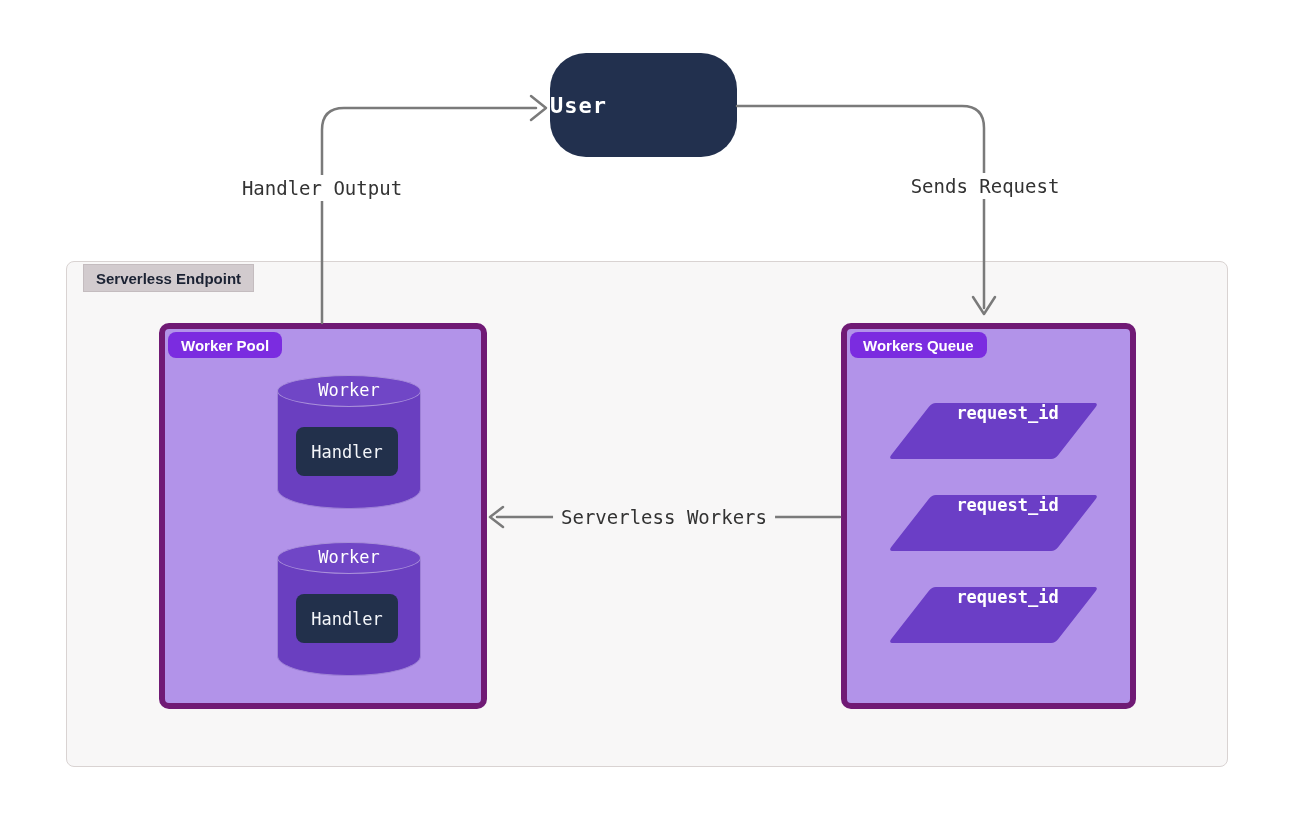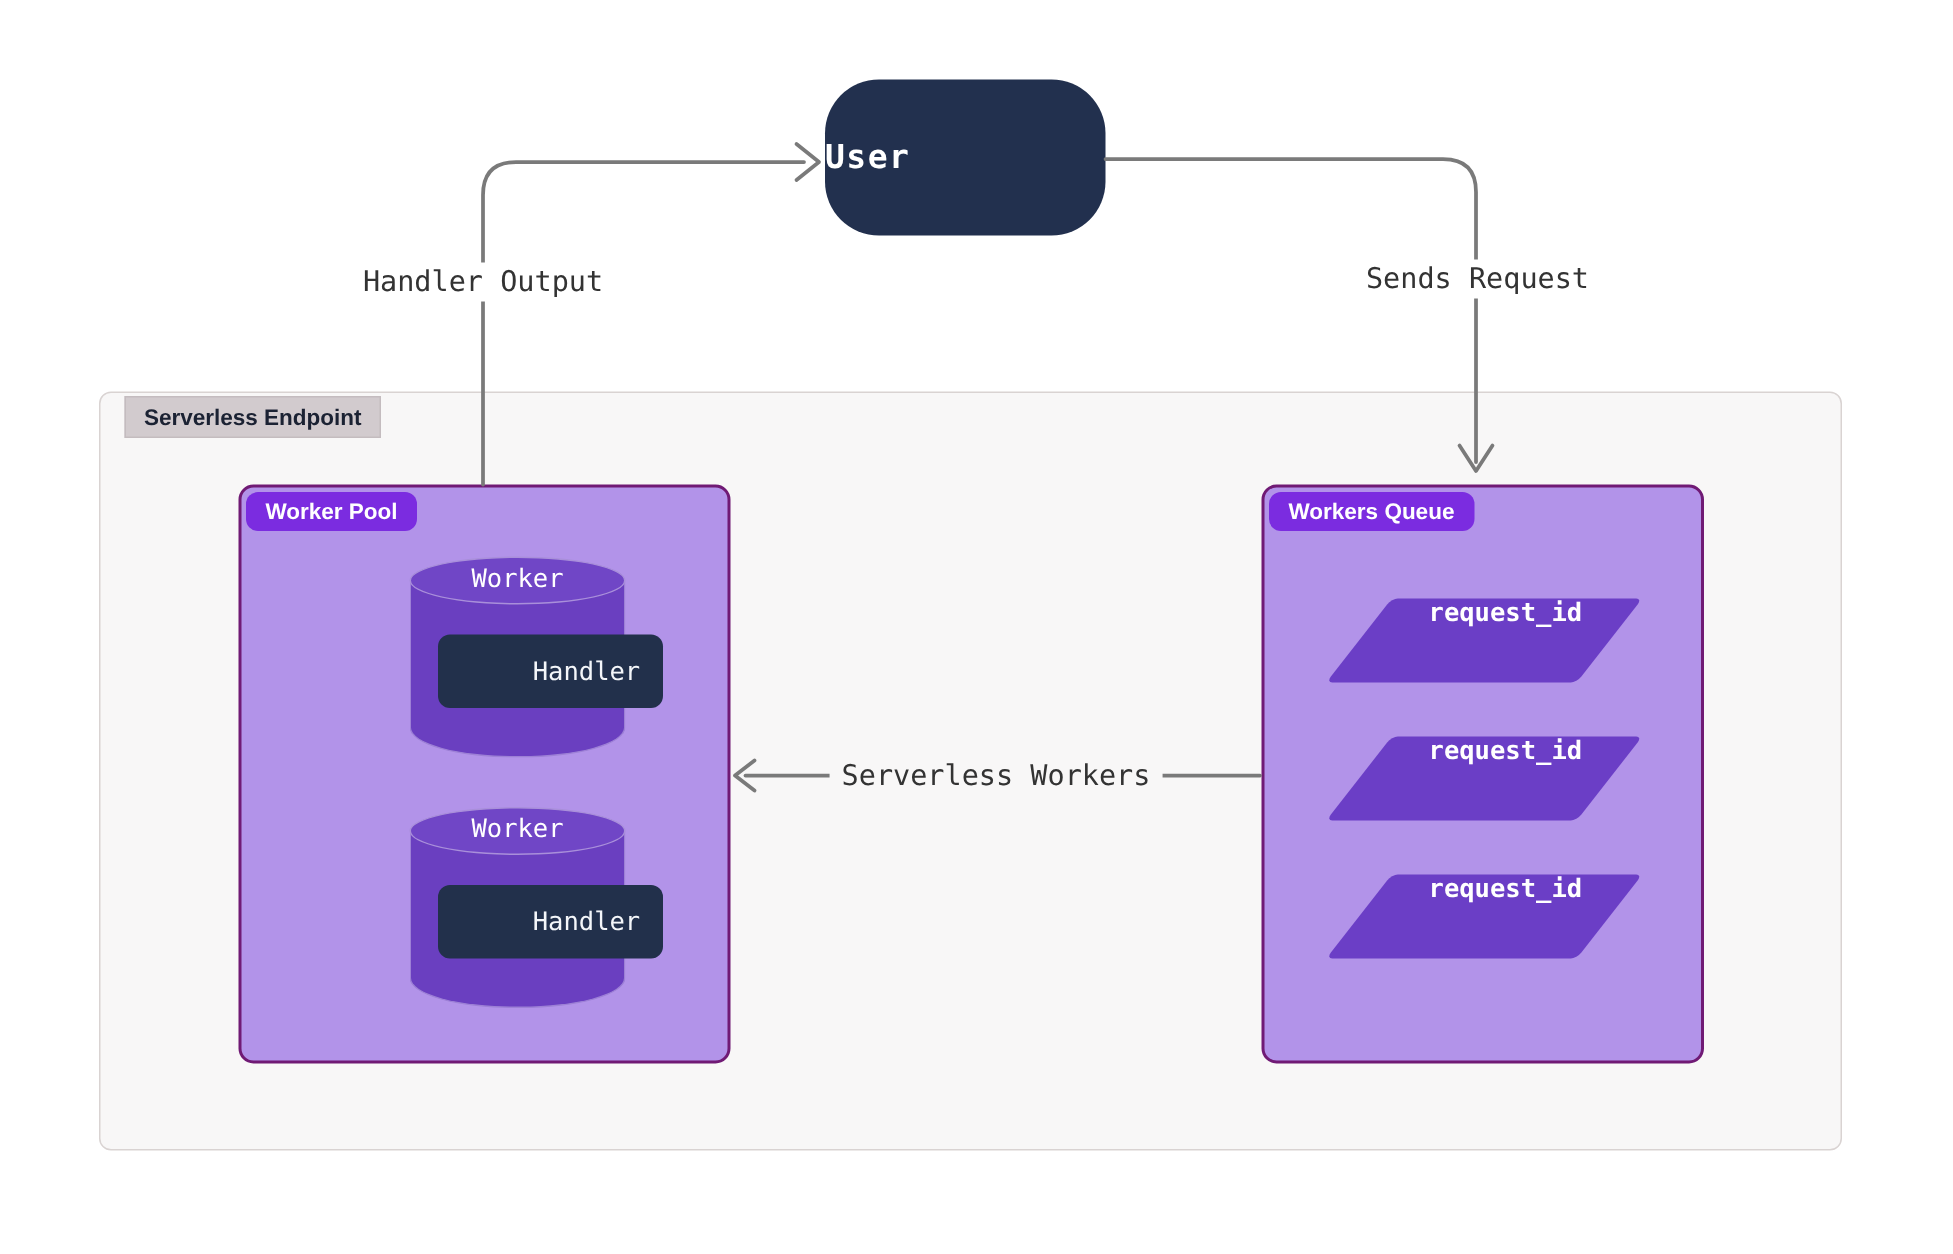--- a/index.html
+++ b/index.html
@@ -7,42 +7,42 @@
           font-family:"DejaVu Sans Mono",monospace;}
 
   
   .endpoint-container{position:absolute;left:66px;top:261px;width:1162px;height:506px;
     background:#f8f7f7;border:1.5px solid #d9d3d2;border-radius:8px;box-sizing:border-box;}
   .endpoint-badge{position:absolute;left:2px;top:2px;background:#d2cbce;color:#1b2233;
     font:bold 15px "Liberation Sans",sans-serif;padding:5px 12px 4px 12px;border-radius:0;
     border:1px solid #c4bcbf;white-space:nowrap;margin-left:14px;}
 
   
-  .group-box{position:absolute;background:#b293e9;border:2px solid #701a75;border-radius:10px;
+  .group-box{position:absolute;background:#b293e9;border:6px solid #701a75;border-radius:10px;
     box-sizing:border-box;}
   .worker-pool{left:92px;top:61px;width:328px;height:386px;}
   .request-queue{left:774px;top:61px;width:295px;height:386px;}
   .group-badge{position:absolute;left:3px;top:3px;background:#7b2ce0;color:#ffffff;
     font:bold 15px "Liberation Sans",sans-serif;padding:5px 13px 4px 13px;border-radius:8px;
     white-space:nowrap;}
 
   
   .cylinder{position:absolute;width:144px;height:134px;left:112px;}
   .cyl-1{top:46px;}
   .cyl-2{top:213px;}
   .cyl-body{position:absolute;left:0;right:0;top:16px;bottom:0;background:#6a3fc0;
     border:1.5px solid #9d80d6;border-top:none;box-sizing:border-box;
     border-radius:0 0 70px 70px / 0 0 20px 20px;}
   .cyl-top{position:absolute;left:0;right:0;top:0;height:32px;background:#7046c6;
     border:1.5px solid #a98fda;box-sizing:border-box;border-radius:50%;}
   .cyl-label{position:absolute;left:0;right:0;top:5px;text-align:center;color:#ffffff;
     font:400 17px "DejaVu Sans Mono",monospace;}
   .handler-box{position:absolute;left:19px;top:52px;width:102px;height:49px;background:#22304b;
     border-radius:8px;display:flex;align-items:center;justify-content:center;color:#f4f6fa;
-    font:400 17px "DejaVu Sans Mono",monospace;padding-left:48px;}
+    font:400 17px "DejaVu Sans Mono",monospace;}
 
   
   .pqueue-item{position:absolute;left:63px;width:167px;height:56px;background:#6b3ec6;
     transform:skewX(-38deg);border-radius:4px;}
   .pq-1{top:74px;} .pq-2{top:166px;} .pq-3{top:258px;}
   .pqueue-item span{display:block;transform:skewX(38deg);text-align:center;line-height:56px;
     color:#ffffff;font:bold 17px "DejaVu Sans Mono",monospace;}
 
   
   .user-node{position:absolute;left:550px;top:53px;width:187px;height:104px;background:#22304e;

